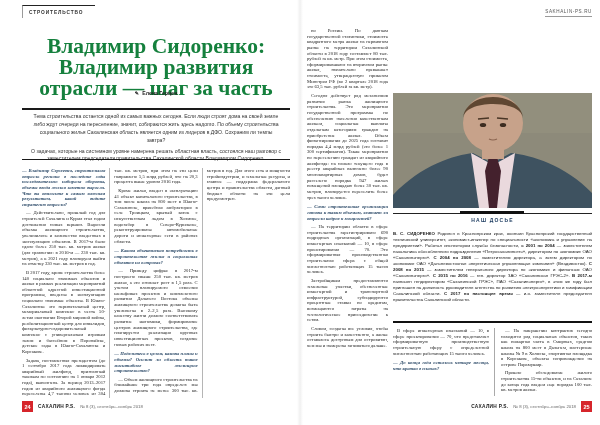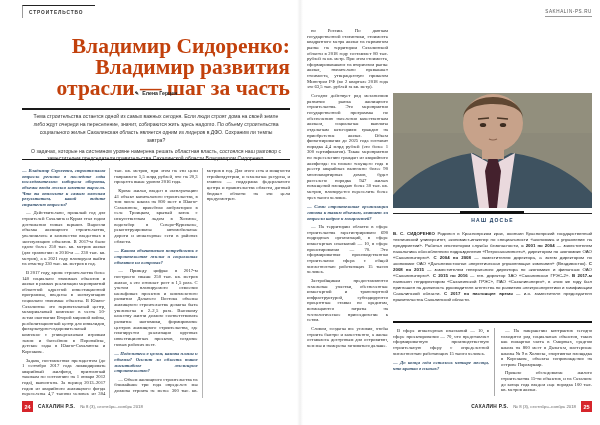--- a/index.html
+++ b/index.html
@@ -4,22 +4,22 @@
 <style>
   html,body{margin:0;padding:0;background:#e8e8e8;}
   .spread{position:relative;width:600px;height:425px;background:#ffffff;overflow:hidden;
           font-family:"Liberation Sans",sans-serif;color:#1c1c1c;}
   .gutter{position:absolute;left:297px;top:0;width:6px;height:425px;
           background:linear-gradient(90deg,rgba(0,0,0,0) 0%,rgba(0,0,0,.06) 50%,rgba(0,0,0,0) 100%);}
   .kicker{position:absolute;left:22px;top:5px;border-top:1px solid #222;border-left:1px solid #9a9a9a;
           padding:4px 12px 3px 6px;font-size:4.8px;letter-spacing:.9px;color:#333;font-weight:bold;}
   .site-url{position:absolute;right:8px;top:9px;font-size:4.6px;letter-spacing:.6px;color:#555;
           border-bottom:1px solid #999;padding-bottom:2px;text-decoration:none;}
-  .title{position:absolute;left:22px;top:22px;width:268px;text-align:right;
-         font-family:"Liberation Serif",serif;font-weight:bold;color:#c2410c;
+  .title{position:absolute;left:22px;top:22px;width:268px;text-align:center;
+         font-family:"Liberation Serif",serif;font-weight:bold;color:#15803d;
          font-size:21.5px;line-height:21px;}
   .byline{position:absolute;left:22px;top:90px;width:268px;text-align:center;
           font-size:5.2px;font-weight:bold;color:#222;}
   .byline .pen{font-size:5px;margin-right:2px;}
   .rule-a{position:absolute;left:22px;top:108px;width:268px;height:2px;background:#1a1a1a;}
   .lead{position:absolute;left:30px;top:113px;width:252px;text-align:center;
         font-size:5.1px;line-height:1.55;color:#333;}
   .lead p{margin:0 0 3px;}
   .rule-b{position:absolute;left:22px;top:159px;width:268px;height:1px;background:#1a1a1a;}
   .columns{position:absolute;left:22px;top:168px;width:268px;height:230px;

